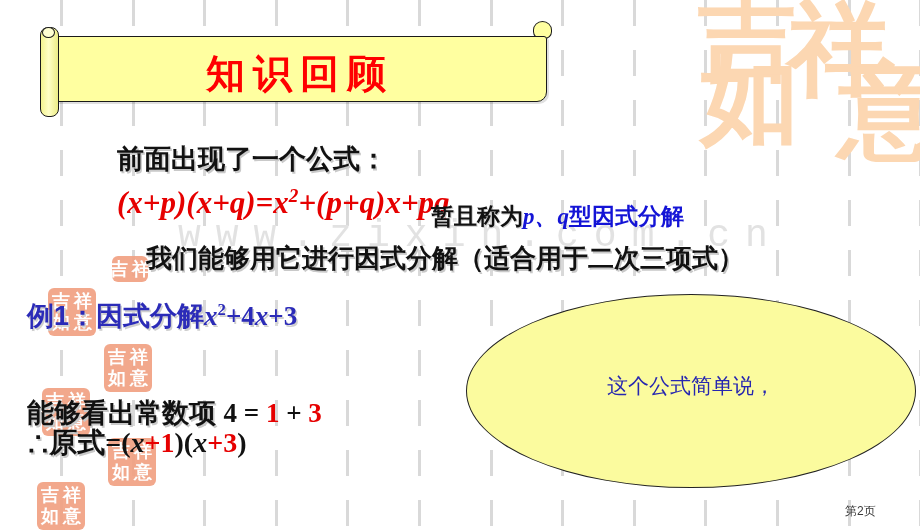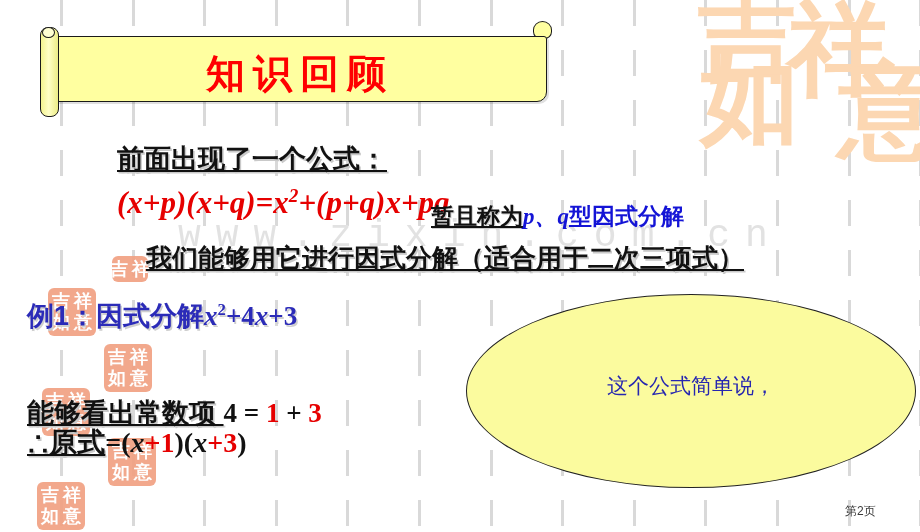--- a/index.html
+++ b/index.html
@@ -6,21 +6,21 @@
   #slide{
     position:relative;width:920px;height:532px;overflow:hidden;
     background-color:#ffffff;
     
     background-image:
       repeating-linear-gradient(180deg, rgba(255,255,255,0) 0 26px, #ffffff 26px 50px),
       repeating-linear-gradient(90deg, transparent 0 60px, #d9d9d9 60px 63px, transparent 63px 71.6px);
     font-family:"Liberation Sans", sans-serif;
   }
   .t{position:absolute;white-space:nowrap;}
-  .cjk{font-weight:bold;color:#111;text-shadow:1.5px 1.5px 0 #c9c9c9;text-decoration:underline;}
+  .cjk{font-weight:bold;color:#111;text-shadow:1.5px 1.5px 0 #c9c9c9;}
   .serif{font-family:"Liberation Serif", serif;}
   .ital{font-style:italic;text-align:right;}
   .red{color:#e60000;}
   .blue{color:#2b2bb8;}
   .blue2{color:#1414d6;}
   sup{font-size:0.62em;}
 
   
   .watermark{
     position:absolute;left:178px;top:214px;font-size:38px;letter-spacing:15px;

